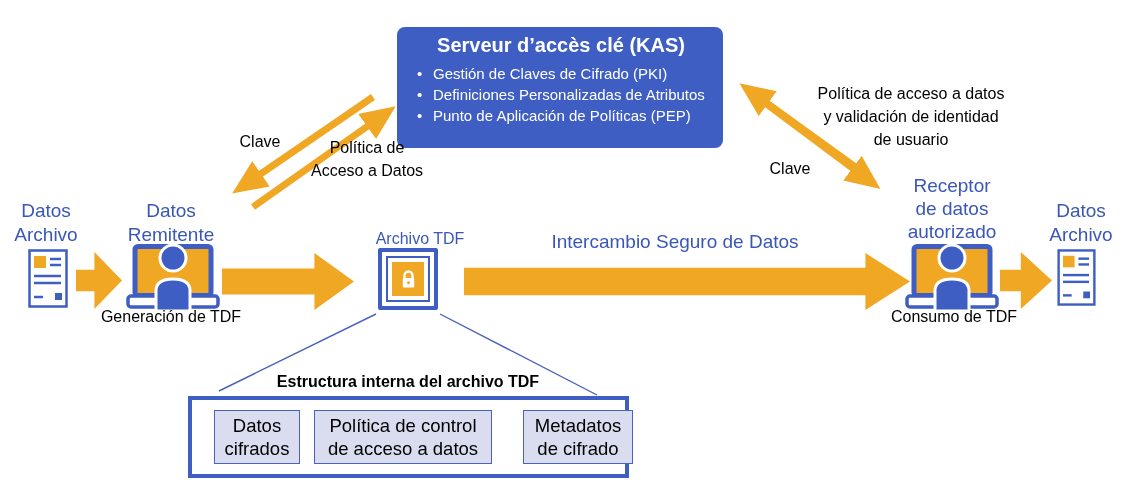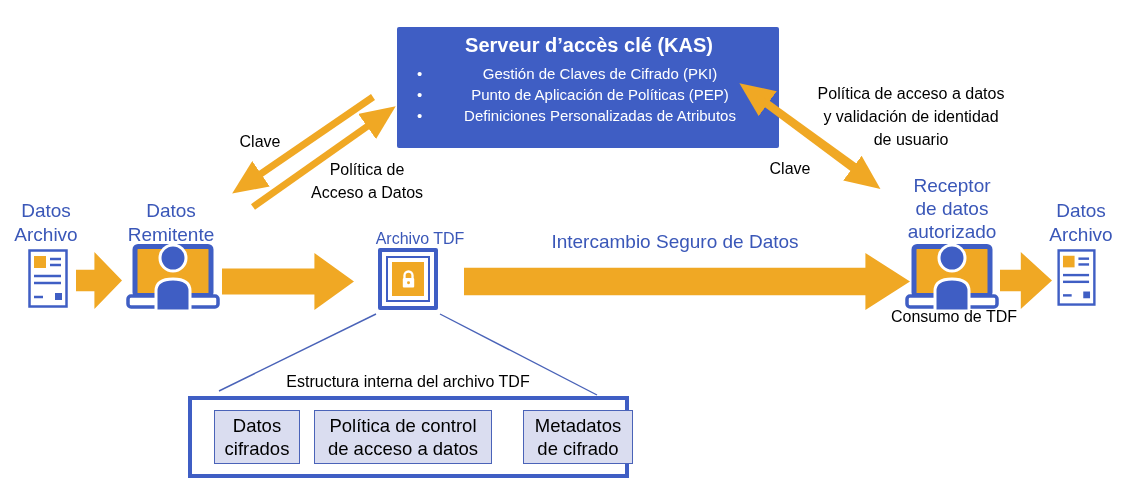--- a/index.html
+++ b/index.html
@@ -6,25 +6,25 @@
   .canvas{
     position:relative;width:1139px;height:496px;background:#ffffff;
     font-family:"Liberation Sans", sans-serif;overflow:hidden;
   }
   .abs{position:absolute;}
   .pre{white-space:pre-line;}
   .blue-head{color:#3A57B8;font-weight:normal;font-size:19px;line-height:24px;text-align:center;}
   .black-label{color:#000;font-size:16px;line-height:23px;text-align:center;}
   
   .kas{
-    left:397px;top:27px;width:382px;height:121px;background:#3F5EC4;color:#fff;
-    border-radius:2px;box-sizing:border-box;padding:7px 12px 0 14px;
+    left:397px;top:27px;width:326px;height:121px;background:#3F5EC4;color:#fff;
+    border-radius:8px;box-sizing:border-box;padding:7px 12px 0 14px;
   }
   .kas-title{font-size:20px;font-weight:bold;text-align:center;margin:0 0 6px 0;}
-  .kas ul{list-style:none;margin:0;padding:0;text-align:center;}
+  .kas ul{list-style:none;margin:0;padding:0;}
   .kas li{position:relative;font-size:15px;line-height:21px;padding-left:22px;}
   .kas li::before{content:"\2022";position:absolute;left:6px;}
   
   .arrow{background:#F0A824;}
   .arrow-sm{clip-path:polygon(0 31%,40% 31%,40% 0,100% 50%,40% 100%,40% 69%,0 69%);}
   .arrow-md{clip-path:polygon(0 27%,70% 27%,70% 0,100% 50%,70% 100%,70% 73%,0 73%);}
   .arrow-lg{clip-path:polygon(0 26%,90% 26%,90% 0,100% 50%,90% 100%,90% 74%,0 74%);}
   
   .doc-icon svg{display:block;}
   
@@ -43,22 +43,22 @@
 </style>
 </head>
 <body>
 
 <div class="canvas">
 
   <div class="abs kas">
     <div class="kas-title">Serveur d’accès clé (KAS)</div>
     <ul>
       <li>Gestión de Claves de Cifrado (PKI)</li>
+      <li>Definiciones Personalizadas de Atributos</li>
       <li>Punto de Aplicación de Políticas (PEP)</li>
-      <li>Definiciones Personalizadas de Atributos</li>
     </ul>
   </div>
 
   <svg class="abs svg-overlay" viewBox="0 0 1139 496">
     <defs>
       <marker id="ah" markerWidth="5" markerHeight="4.4" refX="2.6" refY="2.2" orient="auto">
         <polygon points="0,0 5,2.2 0,4.4" fill="#F0A824"></polygon>
       </marker>
     </defs>
 
@@ -66,21 +66,21 @@
     <line x1="253" y1="207" x2="382" y2="116" stroke="#F0A824" stroke-width="7" marker-end="url(#ah)"></line>
 
     <line x1="861" y1="171" x2="753" y2="93" stroke="#F0A824" stroke-width="7" marker-end="url(#ah)"></line>
     <line x1="757" y1="97" x2="867" y2="179" stroke="#F0A824" stroke-width="7" marker-end="url(#ah)"></line>
 
     <line x1="376" y1="314" x2="219" y2="391" stroke="#4A63B8" stroke-width="1.4"></line>
     <line x1="440" y1="314" x2="597" y2="395" stroke="#4A63B8" stroke-width="1.4"></line>
   </svg>
 
   <div class="abs black-label" style="left:222px;top:130px;width:76px;">Clave</div>
-  <div class="abs black-label pre" style="left:296px;top:158px;width:142px;">Política de
+  <div class="abs black-label pre" style="left:296px;top:136px;width:142px;">Política de
 Acceso a Datos</div>
 
   <div class="abs black-label pre" style="left:786px;top:82px;width:250px;">Política de acceso a datos
 y validación de identidad
 de usuario</div>
   <div class="abs black-label" style="left:752px;top:157px;width:76px;">Clave</div>
 
   <div class="abs blue-head pre" style="left:0px;top:199px;width:92px;">Datos
 Archivo</div>
   <div class="abs doc-icon" style="left:28px;top:249px;">
@@ -100,20 +100,21 @@
   <div class="abs blue-head pre" style="left:117px;top:199px;width:108px;">Datos
 Remitente</div>
   <div class="abs" style="left:126px;top:244px;">
     <svg width="94" height="68" viewBox="0 0 94 68">
       <rect x="9" y="2.5" width="76" height="49" rx="3" fill="#F0A824" stroke="#3F5EC4" stroke-width="5"></rect>
       <rect x="2" y="52" width="90" height="11" rx="3" fill="#fff" stroke="#3F5EC4" stroke-width="3.5"></rect>
       <circle cx="47" cy="14" r="13" fill="#3F5EC4" stroke="#fff" stroke-width="3"></circle>
       <path d="M30,67 L30,47 Q30,35 47,35 Q64,35 64,47 L64,67 Z" fill="#3F5EC4" stroke="#fff" stroke-width="3"></path>
     </svg>
   </div>
+  <div class="abs black-label" style="left:88px;top:305px;width:166px;">Generación de TDF</div>
 
   <div class="abs arrow arrow-md" style="left:222px;top:253px;width:132px;height:57px;"></div>
 
   <div class="abs blue-head" style="left:360px;top:227px;width:120px;font-size:16px;">Archivo TDF</div>
   <div class="abs tdf-icon">
     <div class="mid">
       <div class="core">
         <svg width="15" height="19" viewBox="0 0 14 18">
           <path d="M3.2,8 V5.2 a3.8,3.8 0 0 1 7.6,0 V8" fill="none" stroke="#fff" stroke-width="2.2"></path>
           <rect x="1.6" y="7.6" width="10.8" height="9" rx="1" fill="#fff"></rect>
@@ -149,21 +150,21 @@
       <rect x="6" y="7" width="12" height="12" fill="#F0A824"></rect>
       <line x1="22" y1="10" x2="33" y2="10" stroke="#3F5EC4" stroke-width="2.5"></line>
       <line x1="22" y1="16" x2="33" y2="16" stroke="#3F5EC4" stroke-width="2.5"></line>
       <line x1="6" y1="27" x2="33" y2="27" stroke="#3F5EC4" stroke-width="2.5"></line>
       <line x1="6" y1="34" x2="33" y2="34" stroke="#3F5EC4" stroke-width="2.5"></line>
       <line x1="6" y1="48" x2="15" y2="48" stroke="#3F5EC4" stroke-width="2.5"></line>
       <rect x="27" y="44" width="7" height="7" fill="#3F5EC4"></rect>
     </svg>
   </div>
 
-  <div class="abs black-label" style="left:248px;top:370px;width:320px;font-weight:normal;">Estructura interna del archivo TDF</div>
+  <div class="abs black-label" style="left:248px;top:370px;width:320px;font-weight:bold;">Estructura interna del archivo TDF</div>
   <div class="abs struct-box">
     <div class="struct-item pre" style="left:22px;width:86px;">Datos
 cifrados</div>
     <div class="struct-item pre" style="left:122px;width:178px;">Política de control
 de acceso a datos</div>
     <div class="struct-item pre" style="left:331px;width:110px;">Metadatos
 de cifrado</div>
   </div>
 
 </div>

